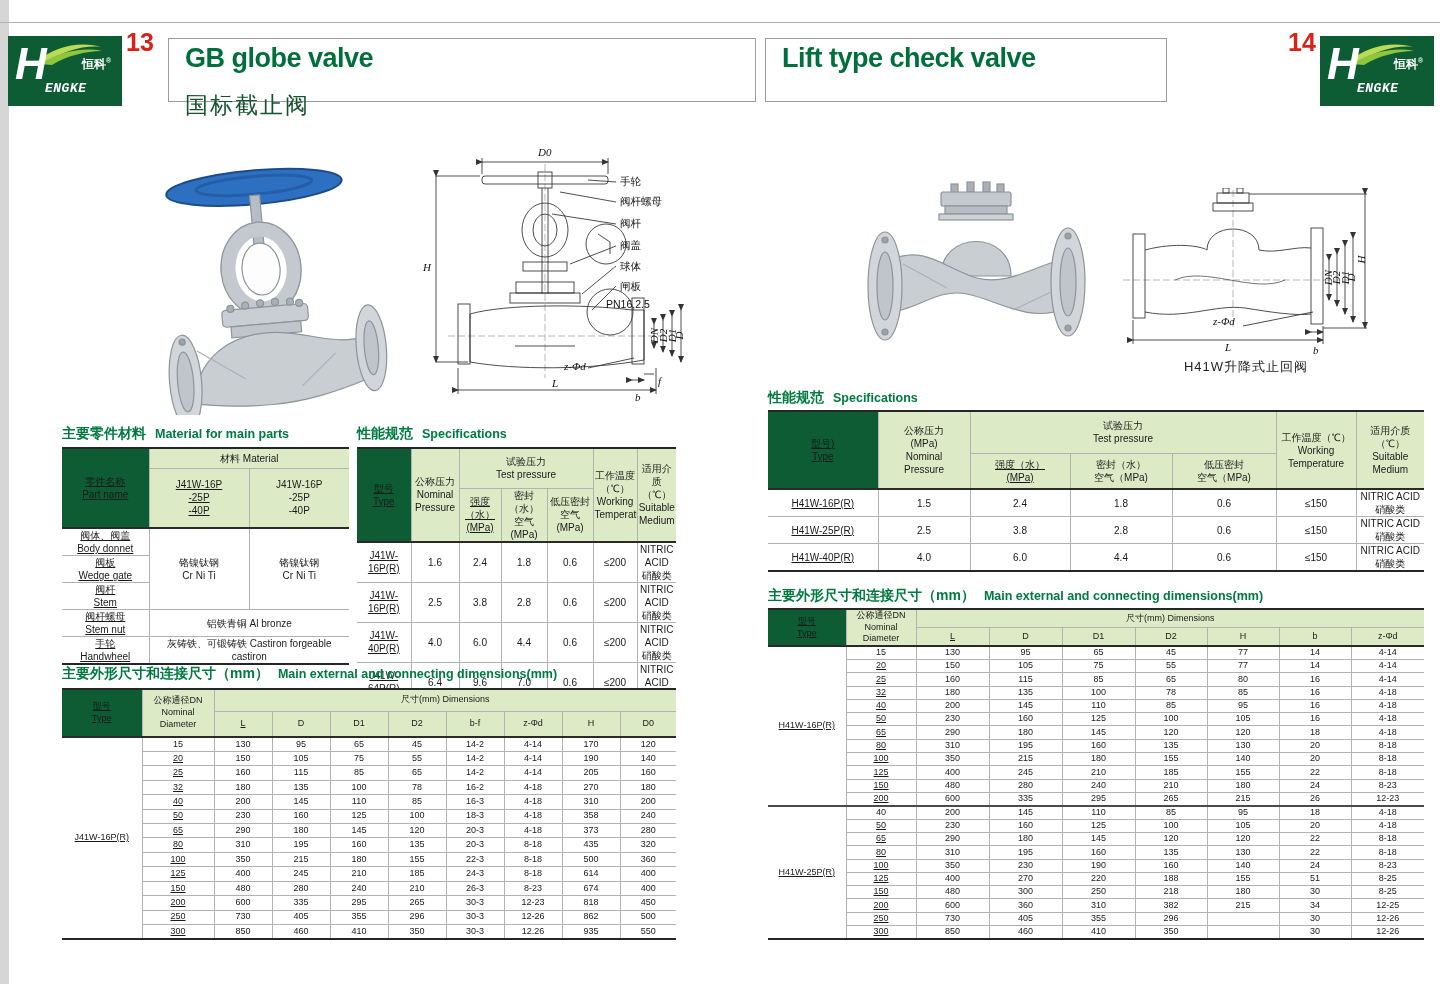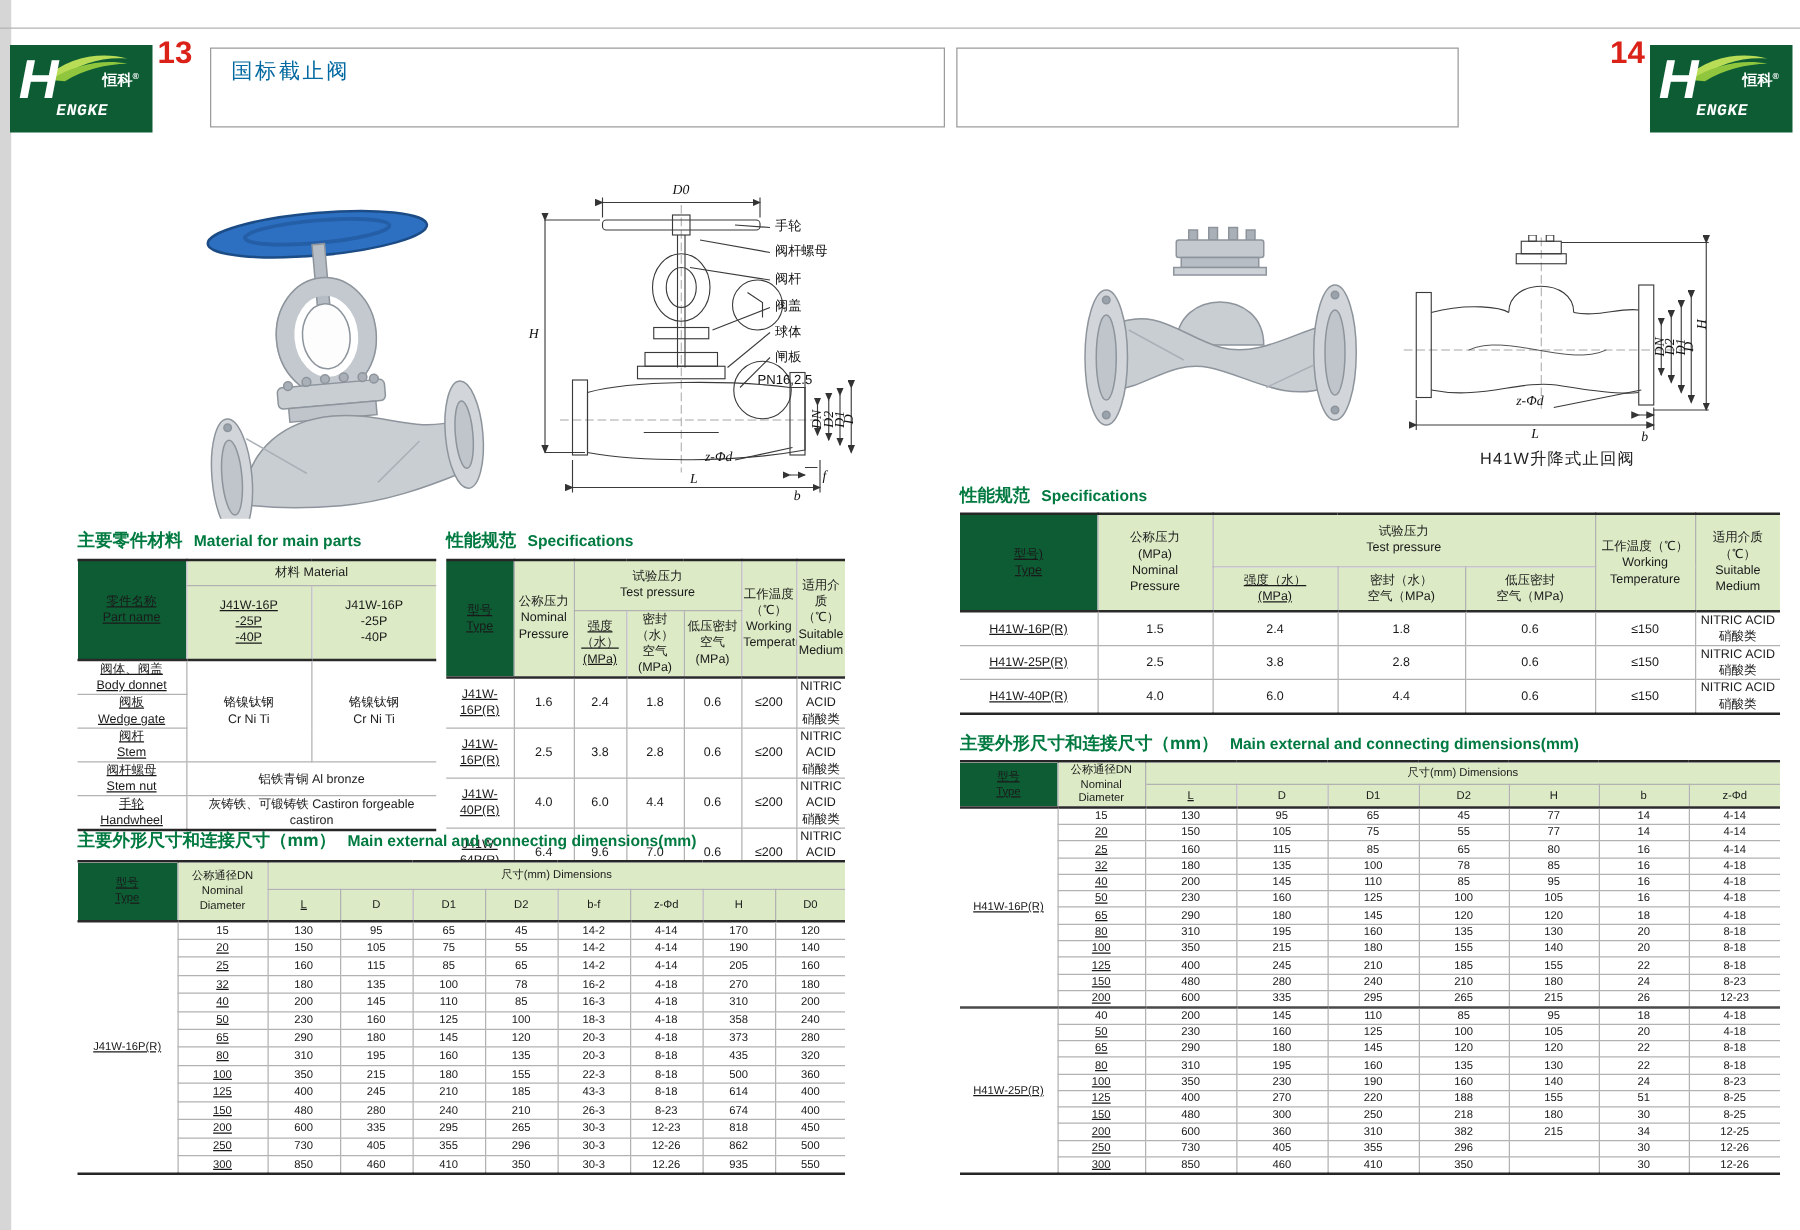--- a/index.html
+++ b/index.html
@@ -12,21 +12,21 @@
   
   .logo{position:absolute;width:114px;height:70px;background:#0d5c34;}
   .logo .lh{position:absolute;left:7px;top:6px;font-size:44px;font-weight:bold;font-style:italic;color:#fff;line-height:1;}
   .logo .leng{position:absolute;left:37px;top:45px;font-size:13px;font-weight:bold;font-style:italic;color:#fff;letter-spacing:.5px;font-family:Liberation Mono, monospace;}
   .logo .lzh{position:absolute;left:74px;top:20px;font-size:12px;font-weight:bold;color:#fff;}
   .logo .lreg{font-size:7px;vertical-align:super;}
   .logo svg{position:absolute;left:26px;top:5px;}
   .pagenum{position:absolute;font-size:25px;font-weight:bold;color:#da2219;line-height:1;}
   .title-box{position:absolute;border:1px solid #9c9c9c;background:#fff;padding:5px 0 0 16px;box-sizing:border-box;}
   .title-en{color:#006f3c;font-size:27px;font-weight:bold;line-height:1.1;letter-spacing:-.5px;}
-  .title-zh{color:#0369a1;font-size:17px;letter-spacing:2px;margin-top:1px;}
+  .title-zh{color:#14532d;font-size:23px;letter-spacing:2px;margin-top:16px;}
 
   
   .sec-title{position:absolute;white-space:nowrap;}
   .t-zh{color:#007a40;font-size:14px;font-weight:bold;}
   .t-en{color:#007a40;font-size:12.5px;font-weight:bold;margin-left:9px;}
 
   
   .tbl{width:100%;height:100%;border-collapse:collapse;table-layout:fixed;background:#fff;
        border-top:2px solid #262626;border-bottom:2px solid #262626;}
   .tbl td{border:1px solid #b2b2b2;text-align:center;vertical-align:middle;white-space:pre-line;
@@ -76,24 +76,26 @@
     <svg width="70" height="26" viewBox="0 0 70 26">
       <path d="M2,22 C20,4 48,0 68,6 C50,4 28,10 14,22 Z" fill="#b9dc57"></path>
       <path d="M6,23 C26,10 50,6 68,10 C52,10 32,15 18,24 Z" fill="#8fc63e"></path>
     </svg>
     <span class="lh">H</span>
     <span class="leng">ENGKE</span>
     <span class="lzh"><span>恒科</span><span class="lreg">®</span></span>
   </div>
   <div class="pagenum" style="left:126px;top:30px;">13</div>
   <div class="title-box" style="left:168px;top:38px;width:588px;height:64px;">
+    <div class="title-en">GB globe valve</div>
     <div class="title-zh">国标截止阀</div>
   </div>
 
   <div class="title-box" style="left:765px;top:38px;width:402px;height:64px;">
+    <div class="title-en">Lift type check valve</div>
   </div>
   <div class="pagenum" style="left:1288px;top:30px;">14</div>
   <div class="logo" style="left:1320px;top:36px;">
     <svg width="70" height="26" viewBox="0 0 70 26">
       <path d="M2,22 C20,4 48,0 68,6 C50,4 28,10 14,22 Z" fill="#b9dc57"></path>
       <path d="M6,23 C26,10 50,6 68,10 C52,10 32,15 18,24 Z" fill="#8fc63e"></path>
     </svg>
     <span class="lh">H</span>
     <span class="leng">ENGKE</span>
     <span class="lzh"><span>恒科</span><span class="lreg">®</span></span>
@@ -550,21 +552,21 @@
             <td>8-18</td>
             <td>500</td>
             <td>360</td>
           </tr>
           <tr>
             <td>125</td>
             <td>400</td>
             <td>245</td>
             <td>210</td>
             <td>185</td>
-            <td>43-3</td>
+            <td>24-3</td>
             <td>8-18</td>
             <td>614</td>
             <td>400</td>
           </tr>
           <tr>
             <td>150</td>
             <td>480</td>
             <td>280</td>
             <td>240</td>
             <td>210</td>

